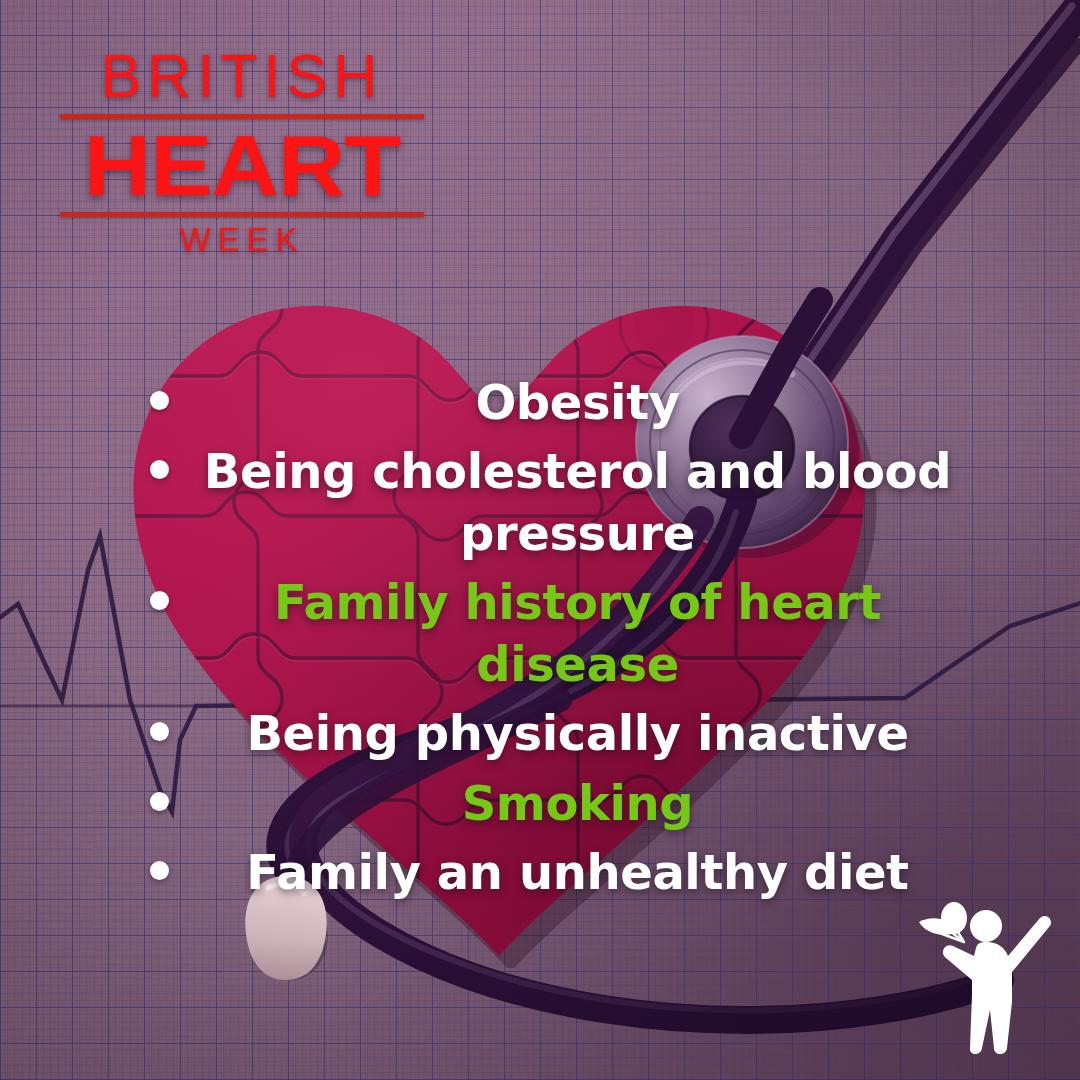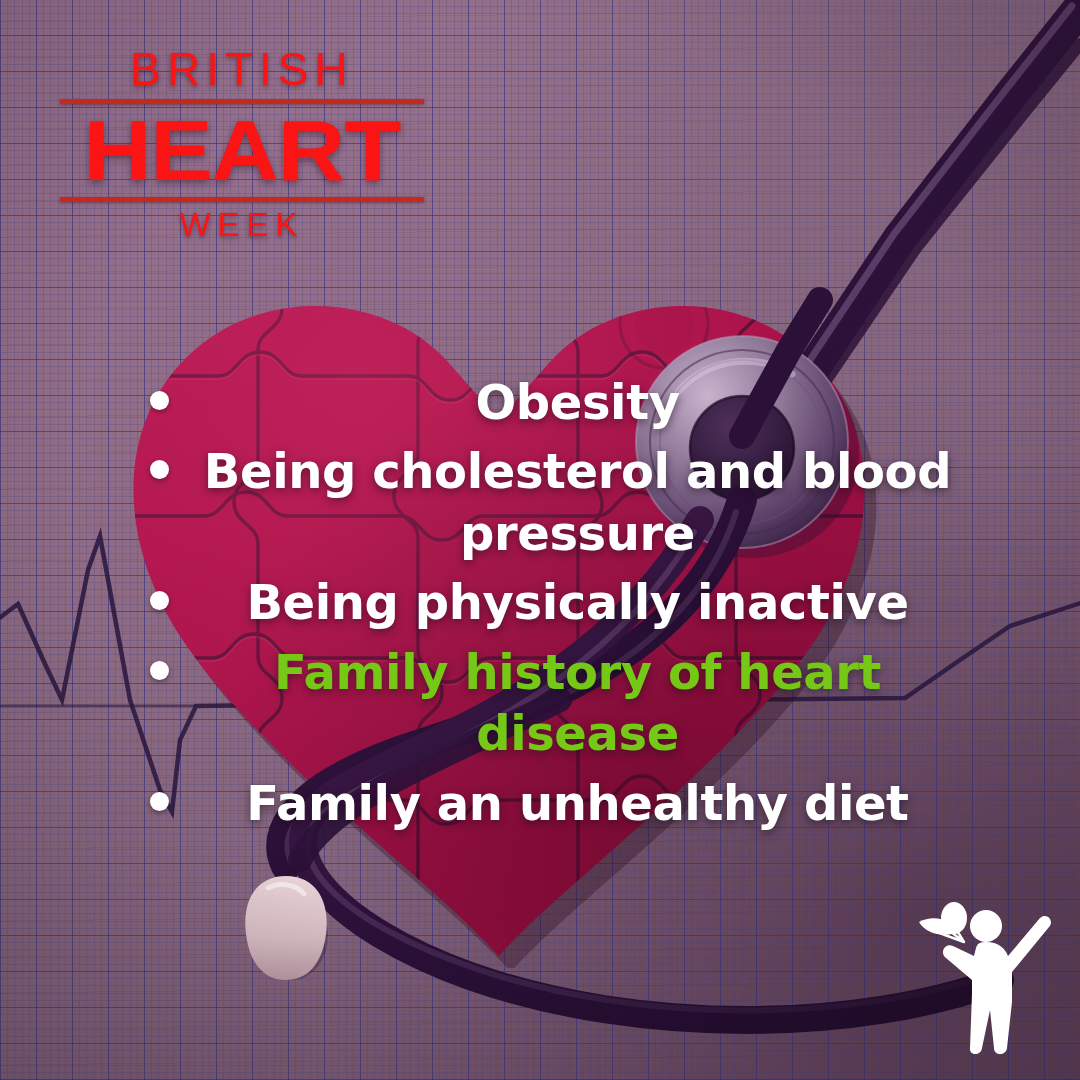--- a/index.html
+++ b/index.html
@@ -62,21 +62,21 @@
 
   
   .logo{
     position:absolute;left:56px;top:46px;width:372px;
     text-align:center;
     z-index:30;
   }
   .logo-british{
     color:#fb1414;
     font-family:"Liberation Sans", sans-serif;
-    font-size:46px;
+    font-size:61px;
     font-weight:400;
     letter-spacing:6px;
     line-height:1;
     text-shadow:0 2px 5px rgba(40,10,30,.45);
     text-align:center;
   }
   .logo-rule{
     height:5px;background:#c8281c;
     margin:7px 4px 4px 4px;
     box-shadow:0 1px 3px rgba(40,10,30,.4);
@@ -355,28 +355,32 @@
     </div>
 
 
     <div class="bullet-row">
       <span class="bullet-dot"></span>
       <span class="bullet-text c-white">Being cholesterol and blood pressure</span>
     </div>
 
     <div class="bullet-row">
       <span class="bullet-dot"></span>
+      <span class="bullet-text c-green">Family history of heart disease</span>
+    </div>
+
+    <div class="bullet-row">
+      <span class="bullet-dot"></span>
       <span class="bullet-text c-white">Being physically inactive</span>
     </div>
 
     <div class="bullet-row">
       <span class="bullet-dot"></span>
-      <span class="bullet-text c-green">Family history of heart disease</span>
-    </div>
-
+      <span class="bullet-text c-green">Smoking</span>
+    </div>
 
     <div class="bullet-row">
       <span class="bullet-dot"></span>
       <span class="bullet-text c-white">Family an unhealthy diet</span>
     </div>
 
   </div>
 
   <svg class="mark" viewBox="0 0 150 160">
     <g fill="#ffffff">

